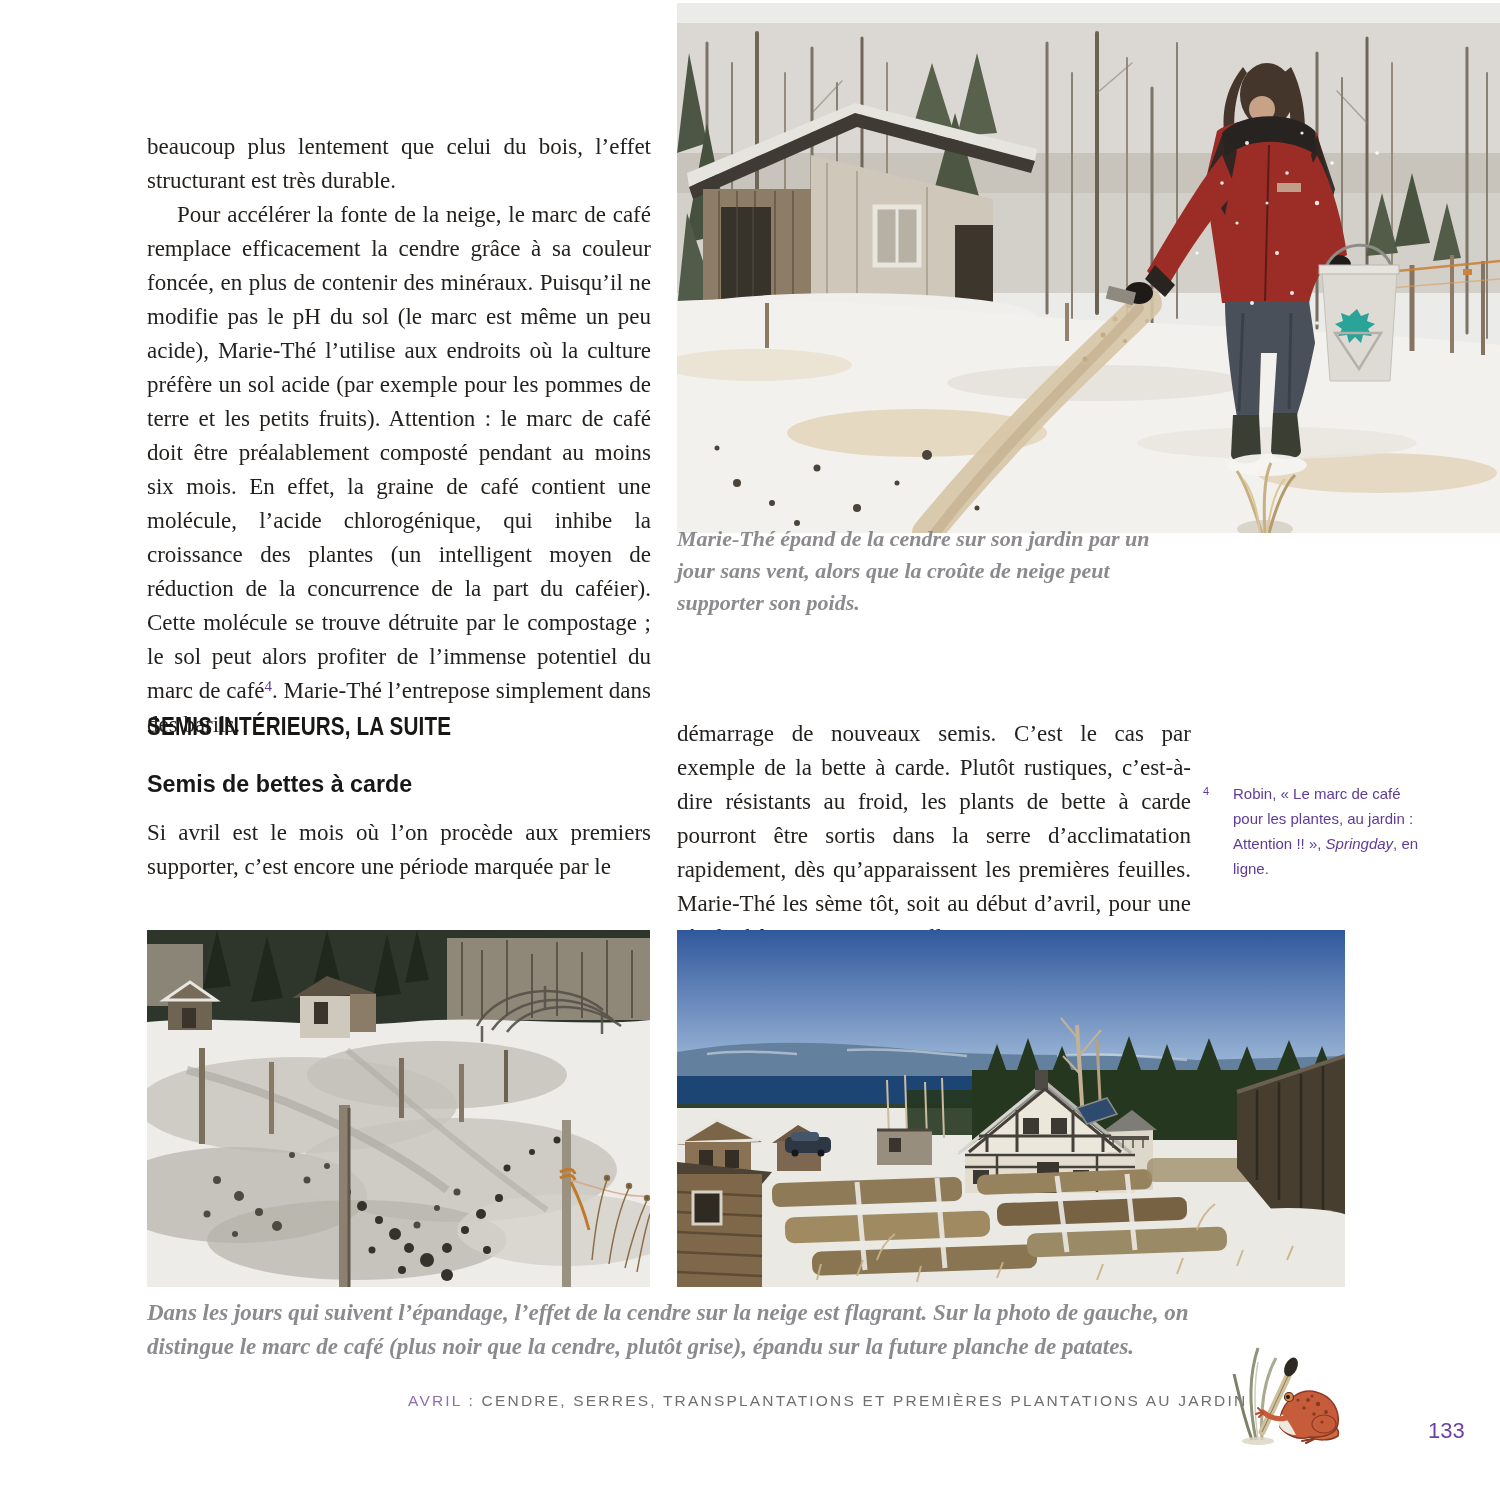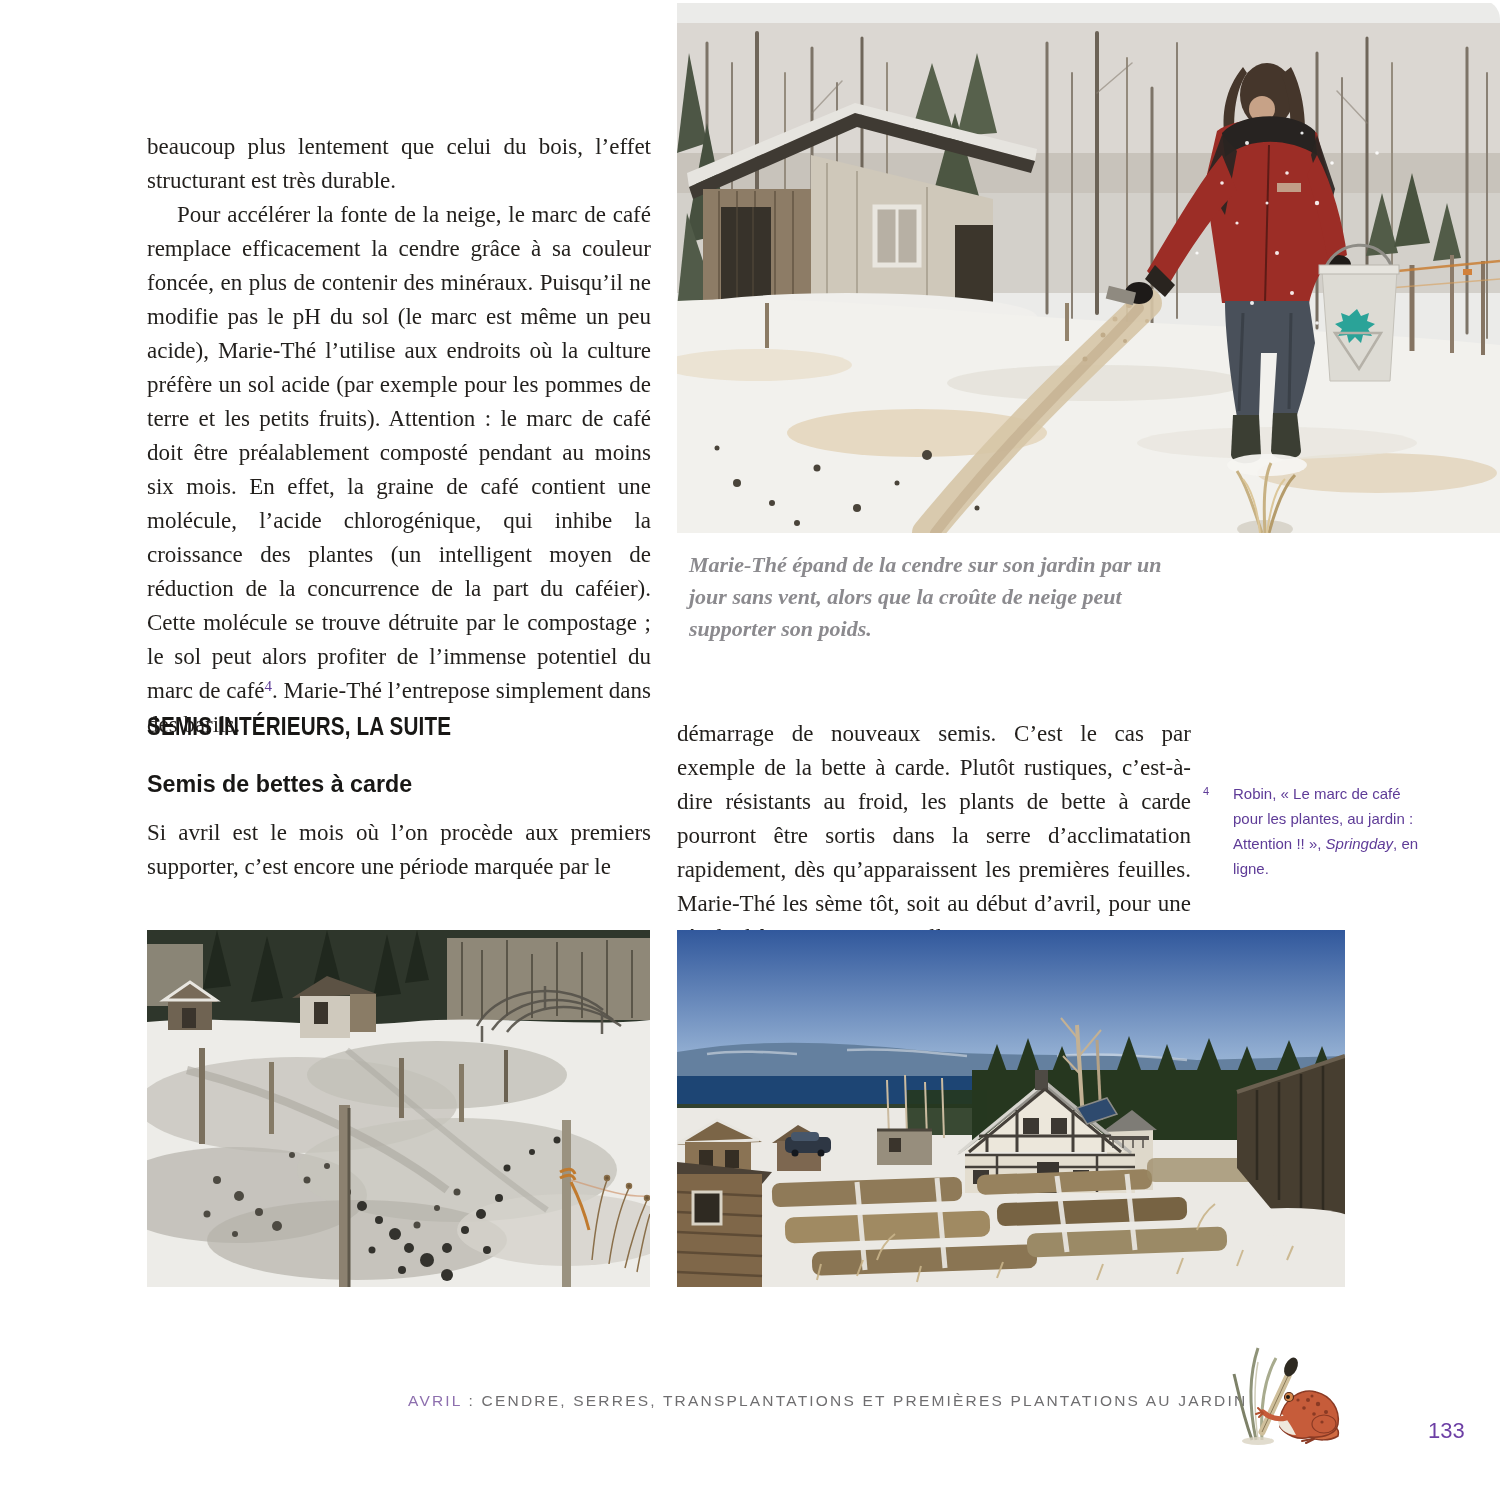--- a/index.html
+++ b/index.html
@@ -1,17 +1,17 @@
 <!DOCTYPE html>
 <html lang="fr"><head>
 <meta charset="utf-8">
 <style>
   html,body{margin:0;padding:0;background:#ffffff;}
   .page{position:relative;width:1500px;height:1500px;background:#ffffff;overflow:hidden;
-        font-family:"Liberation Serif","DejaVu Serif",serif;border-radius:19px;}
+        font-family:"Liberation Serif","DejaVu Serif",serif;}
   .abs{position:absolute;}
   .bodytext{font-size:23px;line-height:34px;color:#221f1c;text-align:justify;hyphens:auto;}
   .bodytext p{margin:0;}
   .p-indent{text-indent:30px;}
   .fn-ref{color:#5e3b97;font-size:15px;vertical-align:7px;line-height:0;}
   .heading{font-family:"Liberation Sans","DejaVu Sans",sans-serif;font-weight:bold;
            font-size:26.5px;color:#181715;white-space:nowrap;transform:scaleX(.78);
            transform-origin:0 50%;letter-spacing:.2px;}
   .subheading{font-family:"Liberation Sans","DejaVu Sans",sans-serif;font-weight:bold;
            font-size:24.5px;color:#181715;white-space:nowrap;transform:scaleX(.95);
@@ -210,21 +210,21 @@
     <g>
       <ellipse cx="588" cy="526" rx="28" ry="9" fill="#d9d5cb"></ellipse>
       <path d="M585,530 C575,500 568,480 560,468" stroke="#c7b183" stroke-width="3" fill="none"></path>
       <path d="M588,530 C586,495 588,472 594,460" stroke="#c7b183" stroke-width="3" fill="none"></path>
       <path d="M592,530 C600,500 608,482 618,472" stroke="#b59c6b" stroke-width="3" fill="none"></path>
       <path d="M583,530 C580,502 574,486 566,476" stroke="#dcc79a" stroke-width="2" fill="none"></path>
       <path d="M590,530 C594,500 600,484 608,476" stroke="#dcc79a" stroke-width="2" fill="none"></path>
     </g>
   </svg>
 
-  <div class="abs caption caption-sm" style="left:677px;top:549px;width:492px;margin-left:12px;">Marie-Thé épand de la cendre sur son jardin par un jour sans vent, alors que la croûte de neige peut supporter son poids.</div>
+  <div class="abs caption caption-sm" style="left:677px;top:523px;width:492px;">Marie-Thé épand de la cendre sur son jardin par un jour sans vent, alors que la croûte de neige peut supporter son poids.</div>
 
   <div class="abs bodytext" style="left:677px;top:676px;width:514px;margin-top:41px;">
     <p>démarrage de nouveaux semis. C’est le cas par exemple de la bette à carde. Plutôt rustiques, c’est-à-dire résistants au froid, les plants de bette à carde pourront être sortis dans la serre d’acclimatation rapidement, dès qu’apparaissent les premières feuilles. Marie-Thé les sème tôt, soit au début d’avril, pour une récolte hâtive en juin ou juillet.</p>
   </div>
 
   <div class="abs footnote" style="left:1203px;top:781px;">
     <span class="fn-num">4</span>
     <span class="fn-body"><span>Robin, « Le marc de café pour les plantes, au jardin : Attention !! », </span><i class="sd">Springday</i><span>, en ligne.</span></span>
   </div>
 
@@ -503,20 +503,21 @@
         <line x1="320" y1="348" x2="326" y2="332"></line>
       <line x1="420" y1="350" x2="426" y2="334"></line>
         <line x1="500" y1="344" x2="506" y2="328"></line>
       <line x1="560" y1="336" x2="566" y2="320"></line>
         <line x1="610" y1="330" x2="616" y2="316"></line>
       <path d="M520,300 C524,288 530,280 538,274" fill="none"></path>
       <path d="M200,330 C204,318 210,310 218,304" fill="none"></path>
     </g>
   </svg>
 
+  <div class="abs caption caption-lg" style="left:147px;top:1296px;width:1120px;">Dans les jours qui suivent l’épandage, l’effet de la cendre sur la neige est flagrant. Sur la photo de gauche, on distingue le marc de café (plus noir que la cendre, plutôt grise), épandu sur la future planche de patates.</div>
 
   <div class="abs footer" style="left:408px;top:1392px;">
     <span class="month">AVRIL</span><span> : CENDRE, SERRES, TRANSPLANTATIONS ET PREMIÈRES PLANTATIONS AU JARDIN</span>
   </div>
 
   <svg class="abs" style="left:1228px;top:1340px;" width="122" height="108" viewBox="0 0 122 108" role="img">
     <g fill="none">
       <path d="M28,100 C20,62 22,32 30,8" stroke="#8f9378" stroke-width="3"></path>
       <path d="M34,100 C32,64 38,36 48,18" stroke="#a8ab8e" stroke-width="3"></path>
       <path d="M24,100 C14,72 10,50 6,34" stroke="#7d8168" stroke-width="3"></path>

